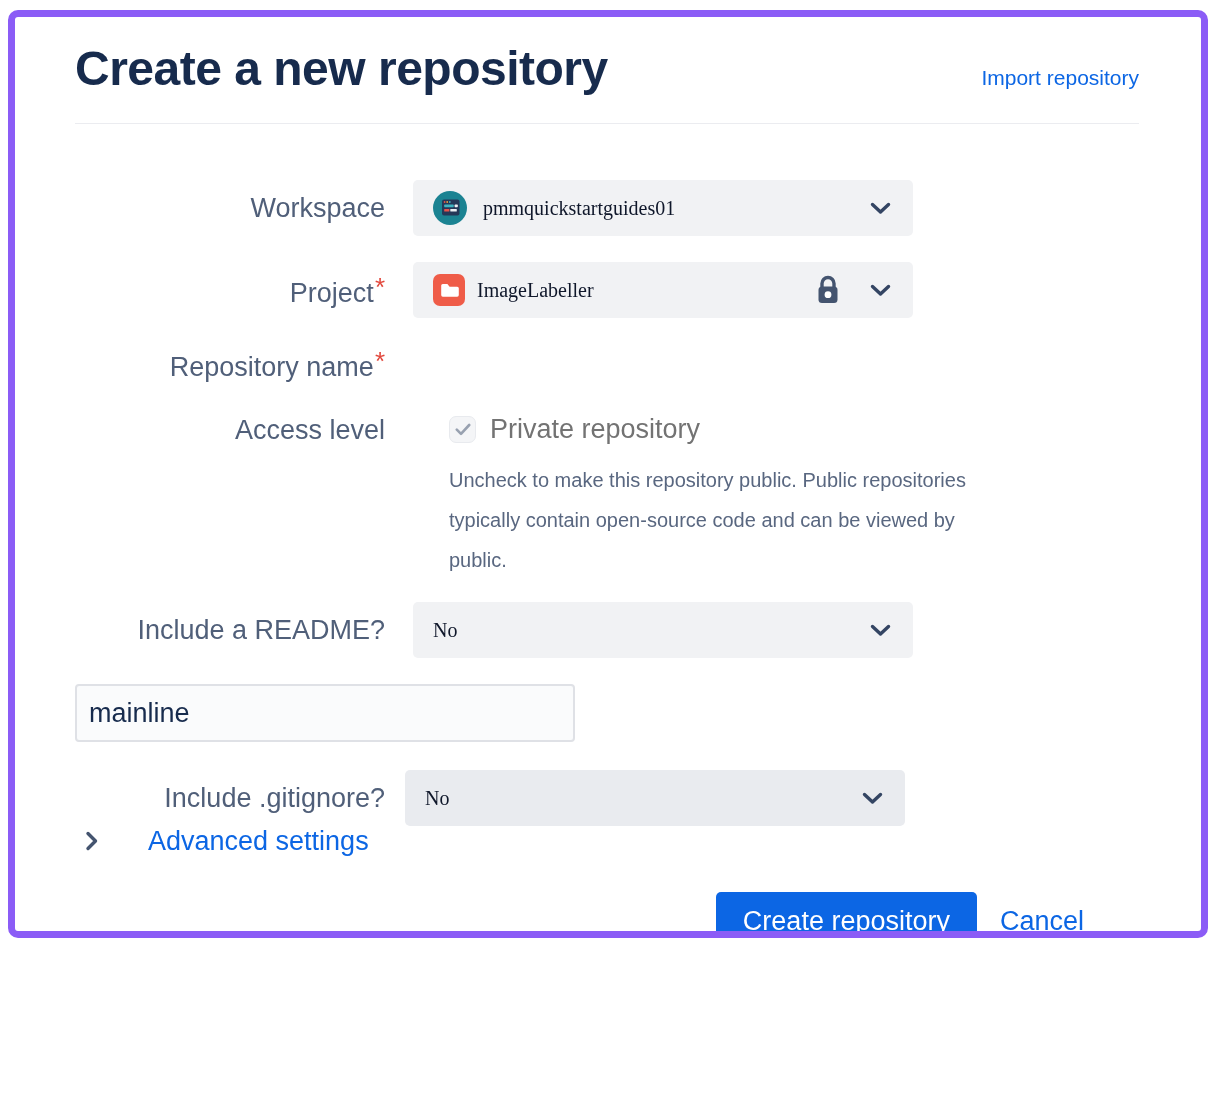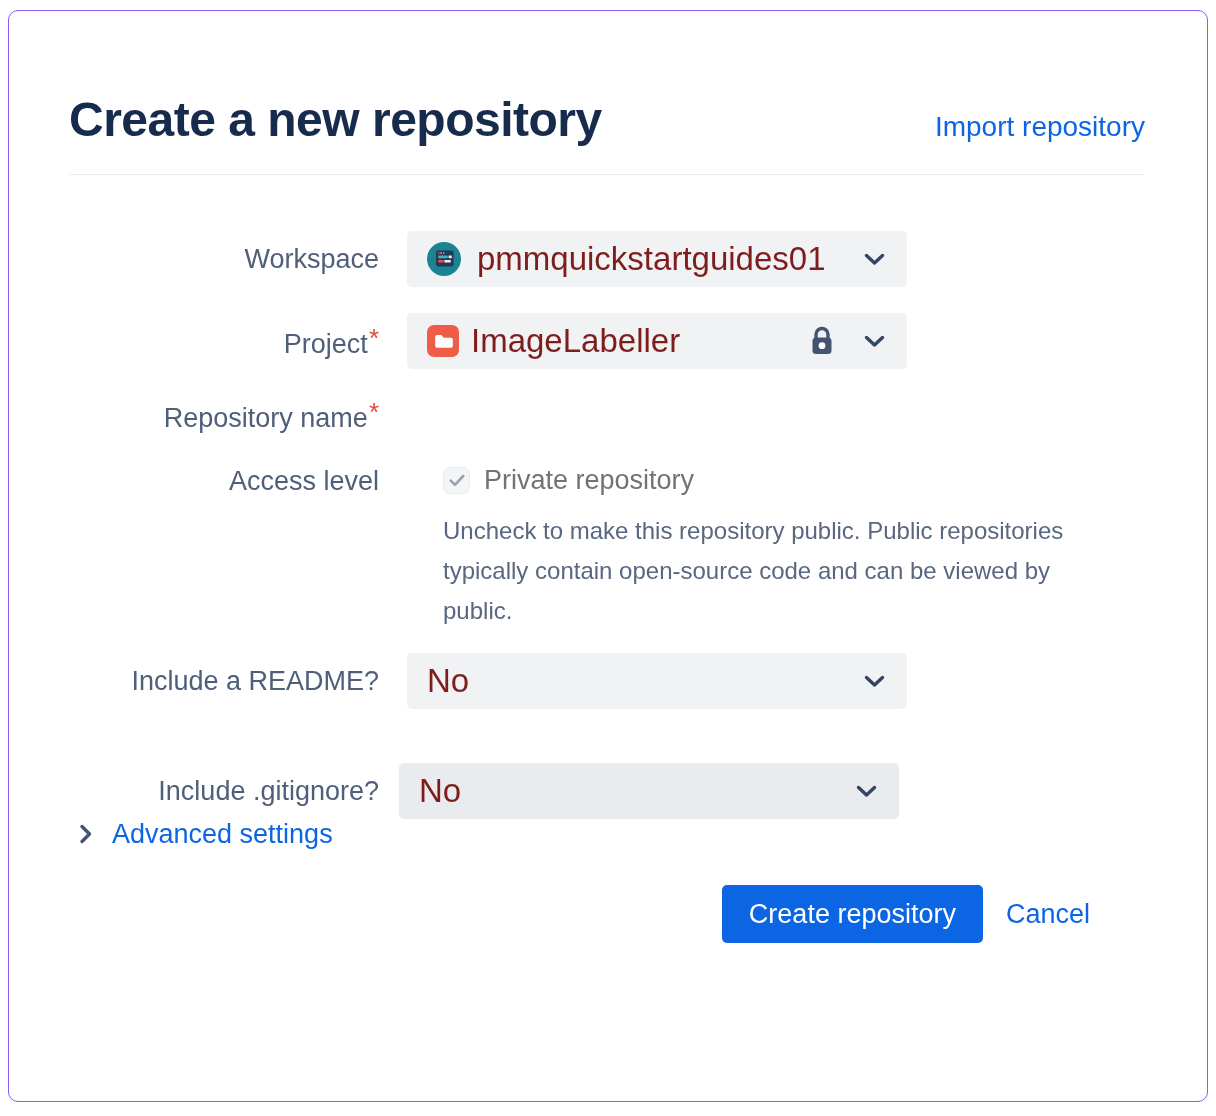--- a/index.html
+++ b/index.html
@@ -1,49 +1,49 @@
 <!DOCTYPE html>
 <html><head>
 <meta charset="utf-8">
 <style>
   * { margin: 0; padding: 0; box-sizing: border-box; }
   html, body { width: 1216px; height: 1116px; background: #ffffff; }
   body { font-family: "Liberation Sans", "DejaVu Sans", sans-serif; color: #172B4D; }
 
   .card {
-    position: absolute; left: 8px; top: 10px; width: 1200px; height: 1092px;
-    background: #ffffff; border: 1px solid #8b5cf6; border-radius: 10px;
-    padding: 81px 62px 60px 60px; overflow: hidden;
+    position: absolute; left: 8px; top: 10px; width: 1200px; height: 928px;
+    background: #ffffff; border: 7px solid #8b5cf6; border-radius: 10px;
+    padding: 24px 62px 60px 60px; overflow: hidden;
   }
 
   .header {
     display: flex; justify-content: space-between; align-items: baseline;
     padding-bottom: 26px; border-bottom: 1px solid #EBECF0;
   }
   .title { font-size: 48px; font-weight: 700; letter-spacing: -0.5px; color: #172B4D; line-height: 56px; }
-  .import-link { font-size: 28px; color: #0C66E4; text-decoration: none; cursor: pointer; }
+  .import-link { font-size: 21px; color: #0C66E4; text-decoration: none; cursor: pointer; }
 
   .form { margin-top: 56px; }
 
   .row { display: flex; align-items: center; }
   .row-label {
     width: 310px; margin-right: 20px; text-align: right;
     font-size: 27px; font-weight: 500; color: #505F79; line-height: 34px;
     flex-shrink: 0;
   }
   .req { color: #E2483D; font-size: 26px; vertical-align: 6px; margin-left: 1px; }
 
   .control { width: 500px; flex-shrink: 0; }
 
   .dropdown {
     width: 500px; height: 56px; background: #F1F2F4; border-radius: 5px;
     display: flex; align-items: center; padding: 0 22px 0 20px; cursor: pointer;
   }
   .dropdown--darker { background: #E9EBEF; }
-  .dropdown .value { font-size: 33px; color: #7f1d1d; flex-grow: 1; white-space: nowrap; overflow: hidden; }
+  .dropdown .value { font-size: 20px; color: #0f172a; flex-grow: 1; white-space: nowrap; overflow: hidden; font-family: Liberation Serif, serif; }
   .icon { display: inline-flex; align-items: center; justify-content: center; flex-shrink: 0; }
   .avatar-wrap { margin-right: 16px; }
   .proj-wrap { margin-right: 12px; }
   .lock-wrap { margin-right: 28px; }
 
   .text-input {
     width: 500px; height: 58px; background: #FAFBFC; border: 2px solid #DFE1E6;
     border-radius: 4px; font-family: "Liberation Sans", "DejaVu Sans", sans-serif;
     font-size: 27px; color: #172B4D; padding: 0 12px; outline: none;
   }
@@ -55,28 +55,29 @@
 
   .row-access { align-items: flex-start; gap: 44px; }
   .row-access .row-label { padding-top: 1px; }
   .access-line { display: flex; align-items: center; height: 34px; }
   .checkbox {
     width: 27px; height: 27px; background: #F4F5F7; border: 1px solid #E8EAEE;
     border-radius: 7px; display: inline-flex; align-items: center; justify-content: center;
     margin-right: 14px; cursor: default;
   }
   .checkbox-label { font-size: 27px; color: #737373; }
-  .help { margin-top: 14px; font-size: 24px; color: #596780; line-height: 40px; width: 680px; }
+  .help { margin-top: 14px; font-size: 20px; color: #596780; line-height: 40px; width: 680px; }
 
   .row-branch { align-items: flex-start; }
   .row-branch .row-label { padding-top: 9px; line-height: 40px; }
 
   .advanced {
     display: flex; align-items: center; margin: 0 0 36px 10px; cursor: pointer;
     height: 30px;
+    gap: 30px;
   }
   .adv-chev { margin-right: 20px; display: inline-flex; }
   .adv-label { font-size: 27px; color: #0C66E4; }
 
   .footer { display: flex; justify-content: flex-end; align-items: center; }
   .btn-primary {
     height: 58px; padding: 0 27px; background: #0C66E4; color: #ffffff;
     border: none; border-radius: 5px; font-family: "Liberation Sans", "DejaVu Sans", sans-serif;
     font-size: 27px; font-weight: 500; cursor: pointer;
   }
@@ -176,20 +177,21 @@
         <span class="value">No</span>
         <span class="icon">
           <svg width="21" height="13" viewBox="0 0 21 13">
               <path d="M2.5 2.5 L10.5 10 L18.5 2.5" stroke="#344563" stroke-width="3.4" fill="none" stroke-linecap="round" stroke-linejoin="round"></path>
             </svg>
         </span>
       </div>
     </div>
 
     <div class="row row-branch mb-28">
+      <input class="text-input control" type="text" value="mainline" style="">
     </div>
 
     <div class="row mb-24">
       <div class="row-label"><span>Include .gitignore?</span></div>
       <div class="dropdown dropdown--darker control">
         <span class="value">No</span>
         <span class="icon">
           <svg width="21" height="13" viewBox="0 0 21 13">
               <path d="M2.5 2.5 L10.5 10 L18.5 2.5" stroke="#344563" stroke-width="3.4" fill="none" stroke-linecap="round" stroke-linejoin="round"></path>
             </svg>

